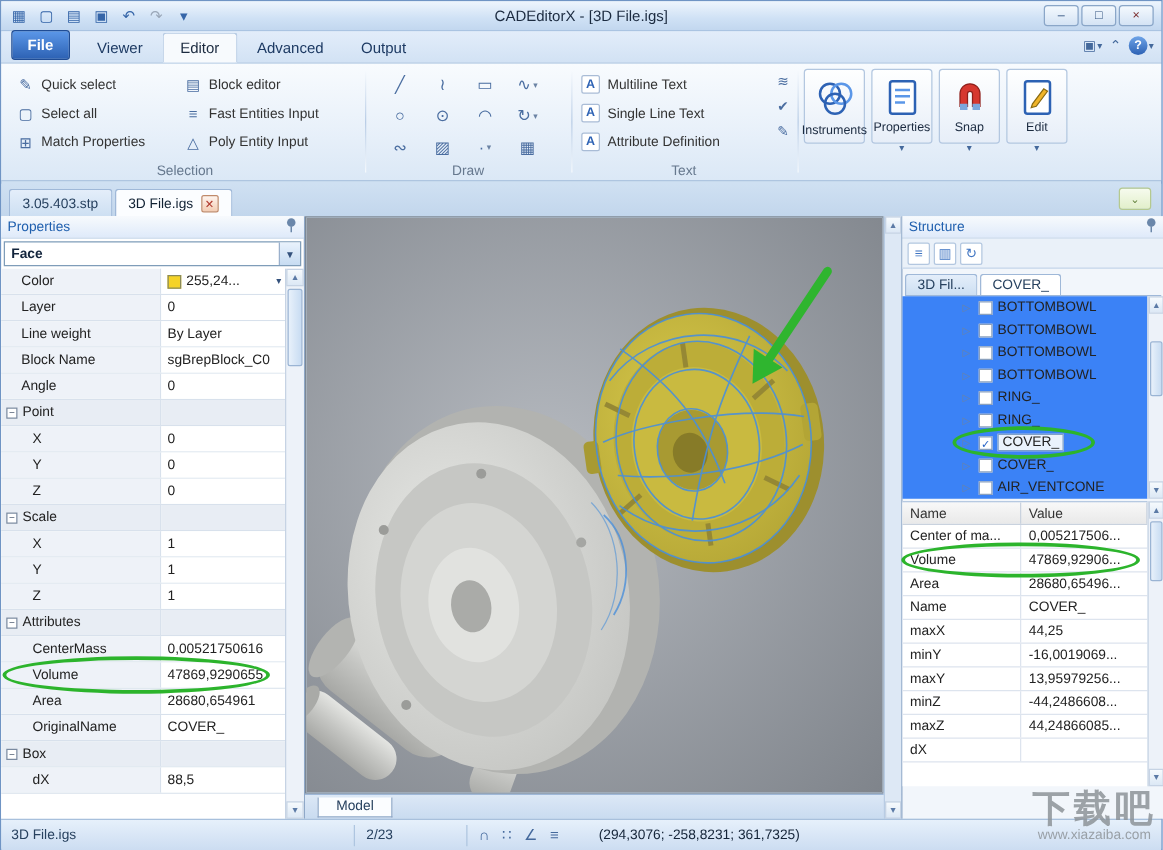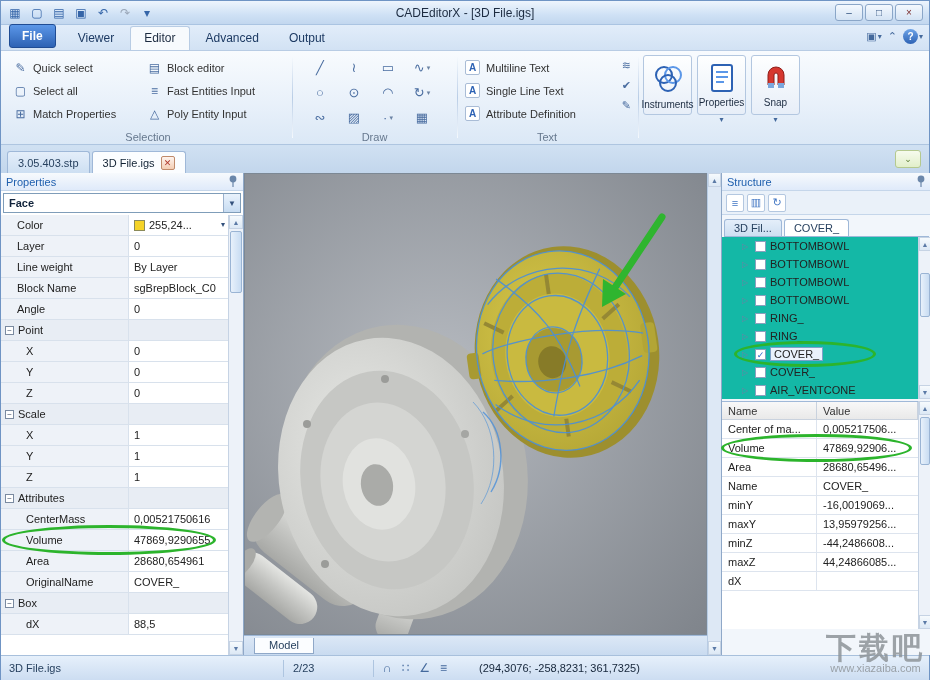--- a/index.html
+++ b/index.html
@@ -133,21 +133,21 @@
   .sp-toolbar { position:absolute; left:0; top:18px; right:0; height:24px; background:#eaf1f9;
     border-bottom:1px solid #c5d6ea; display:flex; align-items:center; gap:3px; padding-left:4px; }
   .sp-tool { width:18px; height:18px; border:1px solid #b3c7e0; border-radius:2px; background:#fff;
     display:flex; align-items:center; justify-content:center; font-size:11px; }
   .sp-tabs { position:absolute; left:2px; top:46px; right:2px; height:18px; display:flex; align-items:center;
     border-bottom:1px solid #9fb8d8; }
   .sp-tab { height:17px; padding:0 9px; font-size:11px; color:#27415f; background:linear-gradient(#e4eefa,#cddff2);
     border:1px solid #9fb8d8; border-bottom:none; border-radius:3px 3px 0 0; margin-right:2px; line-height:16px; }
   .sp-tab.active { background:#fff; }
 
-  .tree { position:absolute; left:0; top:64px; right:13px; height:162px; background:#14b8a6; overflow:visible; }
+  .tree { position:absolute; left:0; top:64px; right:13px; height:162px; background:#3b82f6; overflow:visible;padding-left:28px; }
   .trow { position:relative; display:flex; align-items:center; height:18px; padding-left:20px; gap:4px; white-space:nowrap; }
   .expander { font-size:8px; color:#6b83a4; width:9px; }
   .expander::before { content:"▷"; }
   .cb { width:11px; height:11px; border:1px solid #8aa0bd; background:#fff; flex:none; font-size:9px; line-height:10px;
     text-align:center; color:#2a66c8; }
   .trow.checked .cb::before { content:"✓"; }
   .tlabel { overflow:hidden; }
   .trow.highlight { z-index:4; }
   .trow.highlight .tlabel { border:1px solid #7fa0c8; background:#eaf2fc; padding:0 3px; }
   .trow.highlight::after { content:""; position:absolute; left:12px; right:42px; top:-4px; bottom:-4px;
@@ -382,20 +382,30 @@
       </div>
       <div class="bigbtn">
         <span class="bb-ico">
           <svg width="28" height="30" viewBox="0 0 28 30">
               <path d="M6 12 a8 8 0 0 1 16 0 v10 h-6 v-10 a2 2 0 0 0 -4 0 v10 h-6 z" fill="#d6372f" stroke="#8f1f1a" stroke-width="1"></path>
               <rect x="6" y="20" width="6" height="5" fill="#7ba7dd"></rect>
               <rect x="16" y="20" width="6" height="5" fill="#7ba7dd"></rect>
             </svg>
         </span>
         <span class="lbl">Snap</span>
+        <span class="arrow"></span>
+      </div>
+      <div class="bigbtn">
+        <span class="bb-ico">
+          <svg width="26" height="30" viewBox="0 0 26 30">
+              <rect x="3" y="2" width="20" height="26" rx="2" fill="#fff" stroke="#2d62b4" stroke-width="2"></rect>
+              <path d="M9 20 L18 8 L21 10 L12 22 L8 23 z" fill="#f0b429" stroke="#8a6a12" stroke-width="1"></path>
+            </svg>
+        </span>
+        <span class="lbl">Edit</span>
         <span class="arrow"></span>
       </div>
     </div>
   </div>
 
   <div class="doc-tabs">
 
       <div class="dtab">
         <span>3.05.403.stp</span>
 
@@ -822,20 +832,24 @@
             <div>Area</div>
             <div>28680,65496...</div>
           </div>
 
           <div class="vrow">
             <div>Name</div>
             <div>COVER_</div>
           </div>
 
 
+          <div class="vrow">
+            <div>maxX</div>
+            <div>44,25</div>
+          </div>
 
           <div class="vrow">
             <div>minY</div>
             <div>-16,0019069...</div>
           </div>
 
           <div class="vrow">
             <div>maxY</div>
             <div>13,95979256...</div>
           </div>

